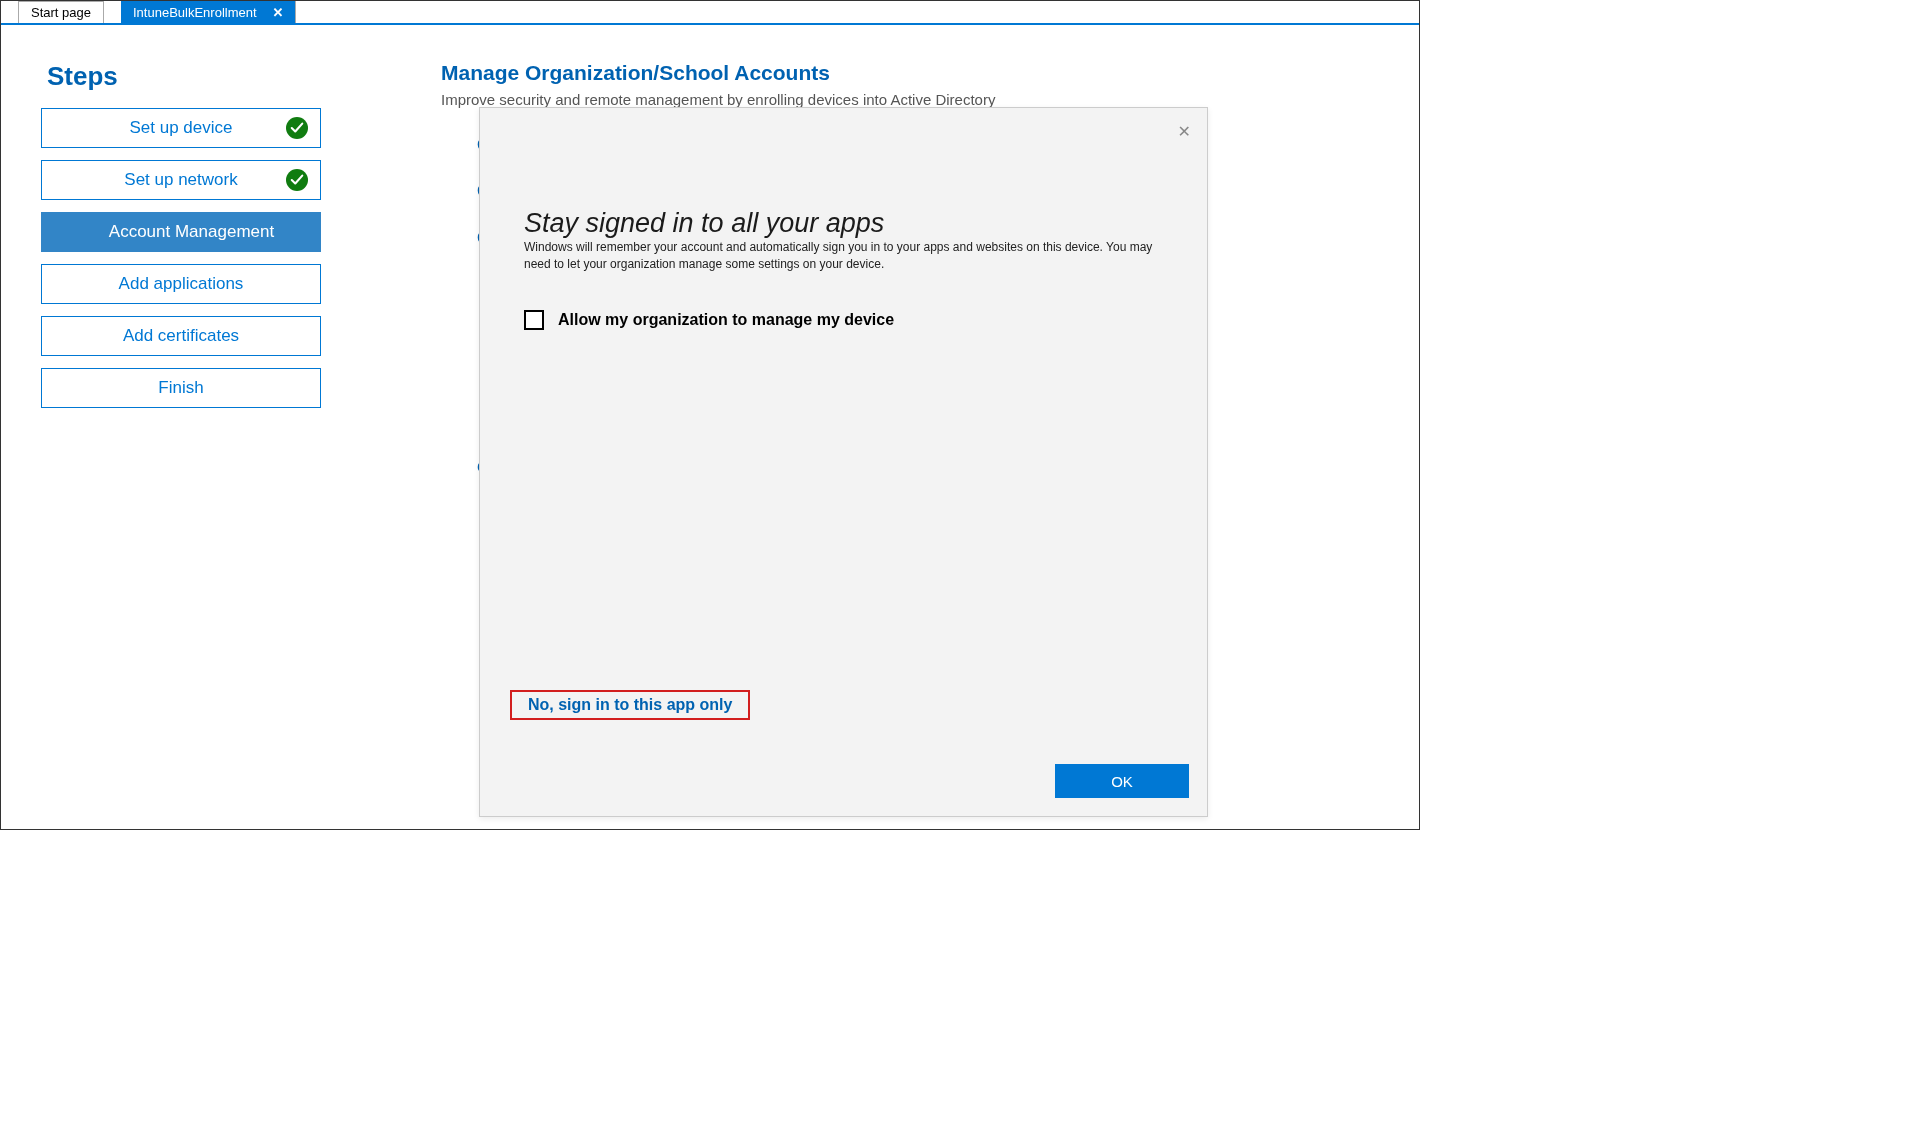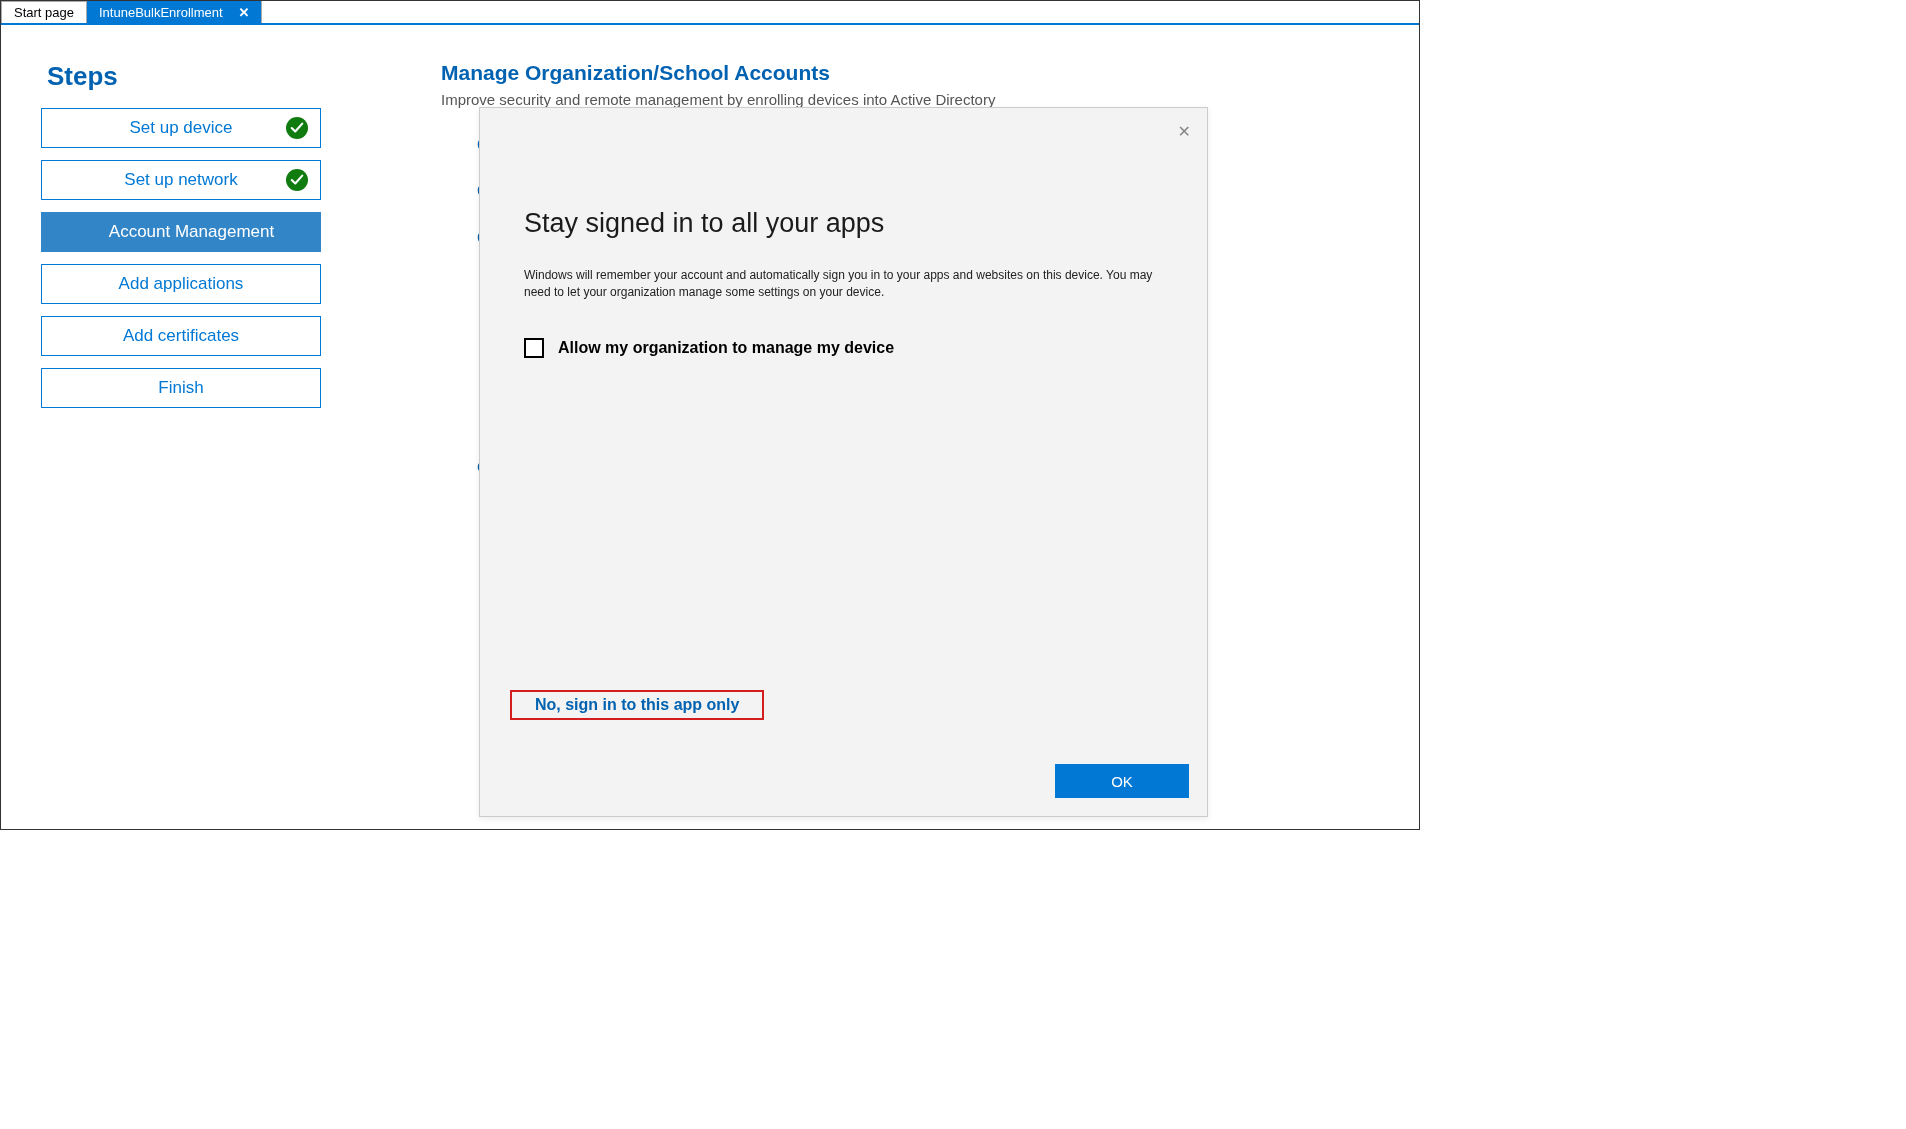--- a/index.html
+++ b/index.html
@@ -18,20 +18,21 @@
     border-bottom: 2px solid #0078d4;
     background: #fff;
   }
   .tab {
     display: flex;
     align-items: center;
     padding: 0 12px;
     font-size: 13px;
     border-right: 1px solid #aaa;
     cursor: pointer;
+    margin-left: 17px;
   }
   .tab.inactive { background: #fff; color: #000; border-top:1px solid #aaa; border-left:1px solid #aaa;}
   .tab.active { background: #0078d4; color: #fff; }
   .tab .close { margin-left: 16px; font-weight: bold; }
   .content {
     display: flex;
     padding: 36px 40px;
     gap: 120px;
   }
   .sidebar { width: 280px; flex-shrink: 0; }
@@ -96,21 +97,21 @@
     font-size: 16px;
     cursor: pointer;
   }
   .dialog-body {
     padding: 100px 48px 0 44px;
   }
   .dialog-title {
     font-size: 27px;
     font-weight: 400;
     color: #1b1b1b;
-    margin-bottom: 28px;
+    font-style: italic;
   }
   .dialog-text {
     font-size: 12px;
     color: #222;
     line-height: 1.45;
     margin-bottom: 36px;
   }
   .cbrow { display: flex; align-items: center; gap: 14px; }
   .cb {
     width: 20px; height: 20px;
@@ -118,21 +119,21 @@
     background: #fff;
     cursor: pointer;
     flex-shrink: 0;
   }
   .cb-label { font-size: 16px; font-weight: 700; color: #000; text-align: right; }
   .link-box {
     position: absolute;
     left: 30px;
     top: 582px;
     border: 2px solid #d21e1e;
-    padding: 4px 23px;
+    padding: 4px 16px;
   }
   .link-box a {
     color: #0062b1;
     font-weight: 700;
     font-size: 16px;
     text-decoration: none;
     cursor: pointer;
   }
   .ok-btn {
     position: absolute;

